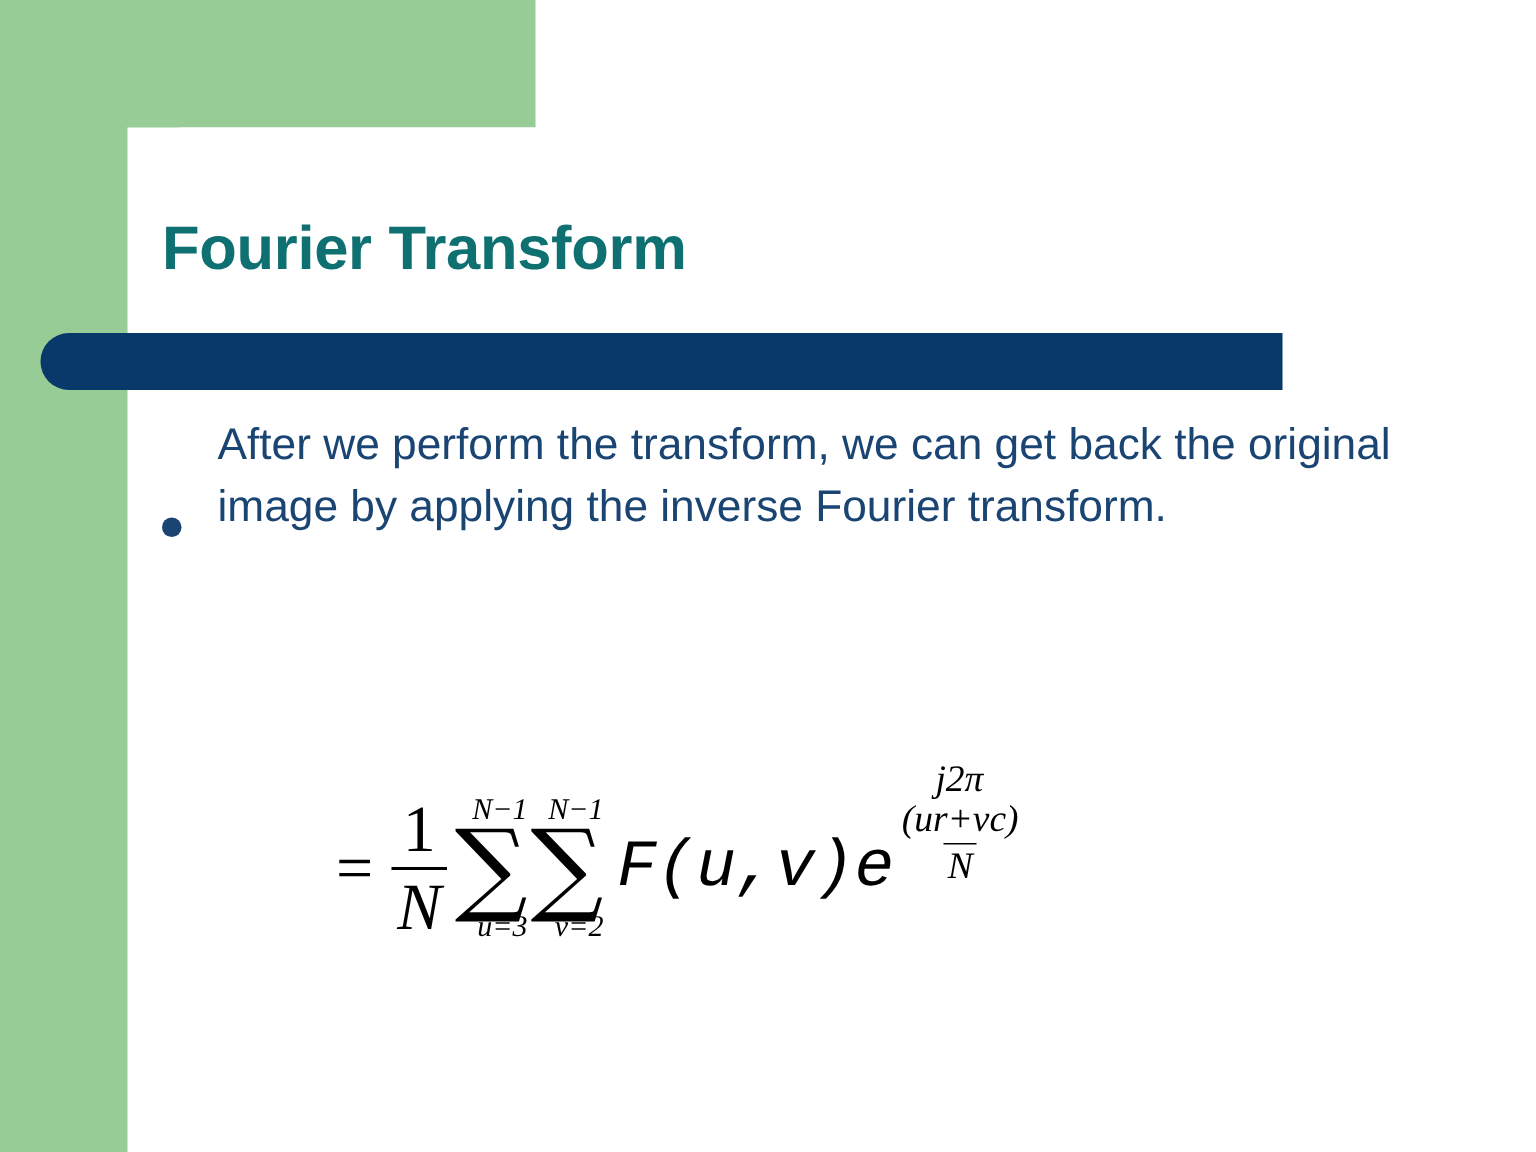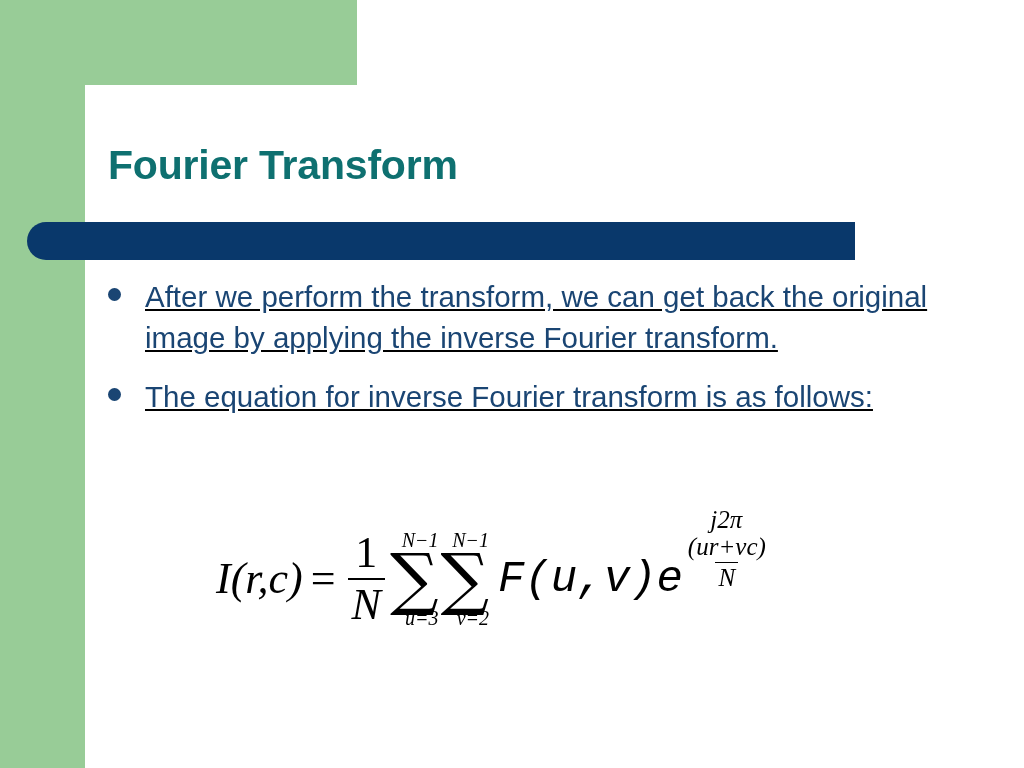--- a/index.html
+++ b/index.html
@@ -69,23 +69,22 @@
 
   
   .bullet-list {
     position: absolute;
     left: 108px;
     top: 276px;
     width: 840px;
   }
   .bullet-item {
     display: flex;
-    align-items: flex-start;
+    align-items: flex-end;
     margin-bottom: 18px;
-    text-decoration: underline;
   }
   .bullet-marker {
     flex: 0 0 auto;
     width: 13px;
     height: 13px;
     border-radius: 50%;
     background: #1a4573;
     margin-top: 12px;
     margin-right: 24px;
   }
@@ -188,30 +187,25 @@
 
   <div class="slide-title">Fourier Transform</div>
 
   <div class="bullet-list">
 
     <div class="bullet-item b1">
       <span class="bullet-marker"></span>
       <span class="bullet-text">After we perform the transform, we can get back the original image by applying the inverse Fourier transform.</span>
     </div>
 
-    <div class="bullet-item b2">
-      <span class="bullet-marker"></span>
-      <span class="bullet-text">The equation for inverse Fourier transform is as follows:</span>
-    </div>
 
   </div>
 
   <div class="equation">
 
-    <span class="eq-part">I(r,c)</span>
     <span class="eq-upright" style="margin:0 8px;">=</span>
 
     <span class="frac">
       <span class="num eq-upright">1</span>
       <span class="den eq-part">N</span>
     </span>
 
     <span class="sum">
       <span class="lim lim-top">N−1</span>
       <span class="sigma">∑</span>

